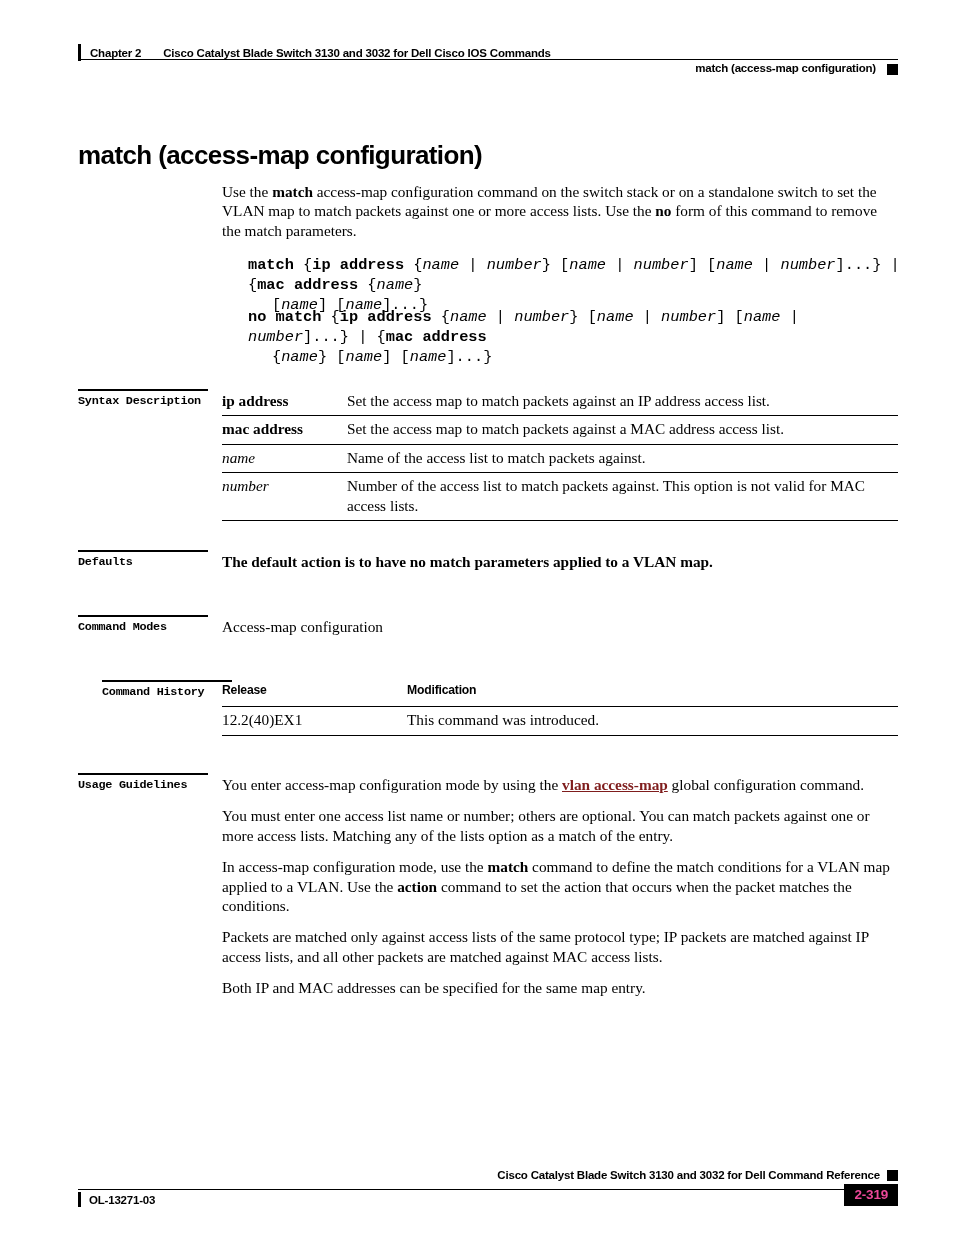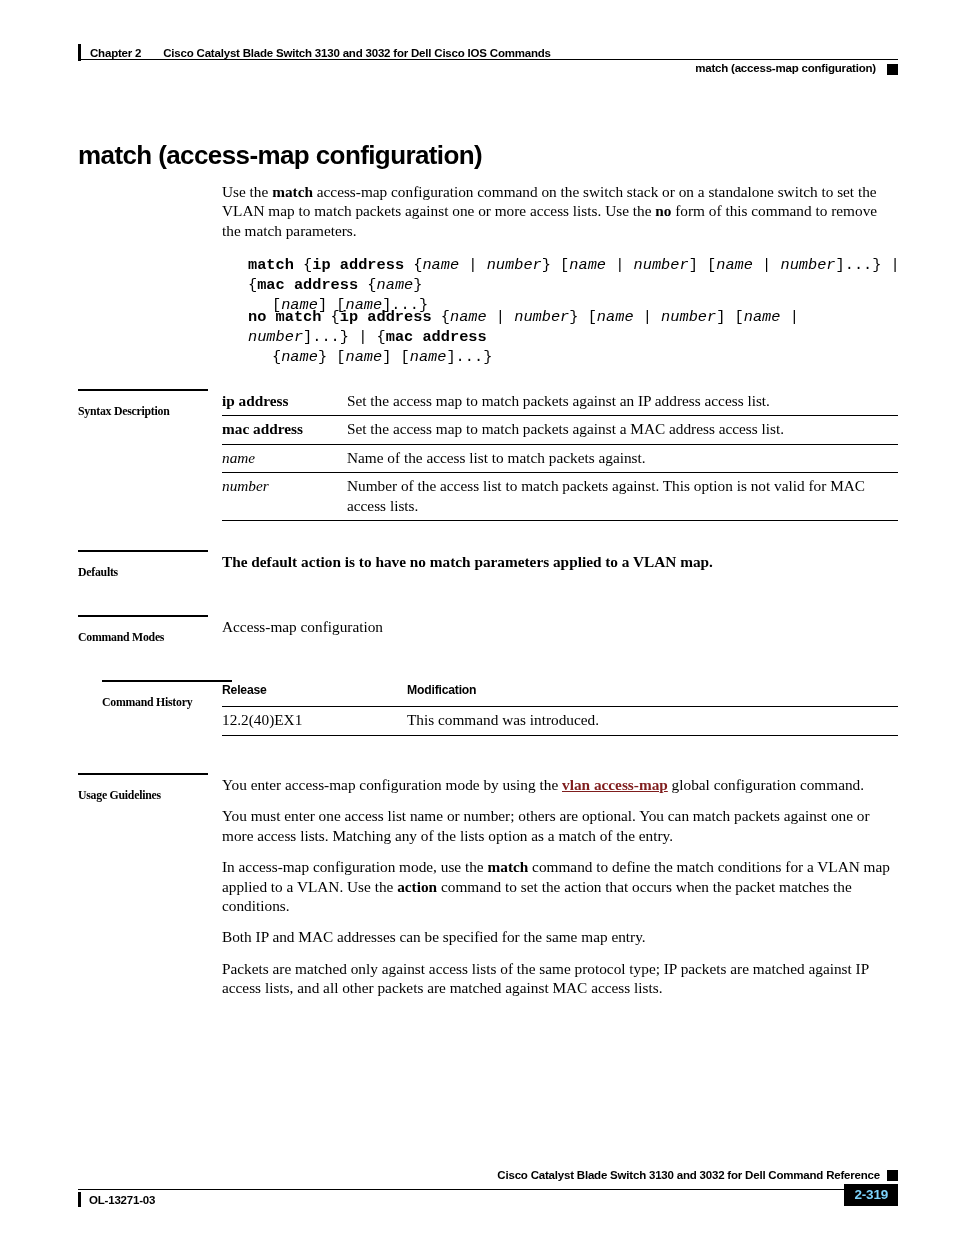--- a/index.html
+++ b/index.html
@@ -94,25 +94,25 @@
     font-size: 26px;
     letter-spacing: -0.6px;
     white-space: nowrap;
   }
 
   
   .label-col {
     position: absolute;
     left: 78px;
     width: 135px;
-    font-family: Liberation Serif, serif;
+    font-family: Liberation Mono, monospace;
     font-weight: bold;
     font-size: 11.8px;
     letter-spacing: -0.25px;
-    padding-top: 15px;
+    padding-top: 5px;
     white-space: nowrap;
   }
   .label-col::before {
     content: "";
     position: absolute;
     left: 0;
     top: 0;
     width: 130px;
     height: 1.6px;
     background: #000;
@@ -229,21 +229,21 @@
     font-weight: bold;
     font-size: 11.5px;
     letter-spacing: -0.2px;
     white-space: nowrap;
   }
   .ftr-pagebox {
     position: absolute;
     right: 56px;
     top: 1172px;
     background: #000;
-    color: #7dd3fc;
+    color: #ec4899;
     font-family: "Liberation Sans", "DejaVu Sans", sans-serif;
     font-weight: bold;
     font-size: 13.5px;
     letter-spacing: -0.2px;
     padding: 3px 10px 4px 10px;
     line-height: 15px;
   }
 </style>
 </head>
 <body>
@@ -321,22 +321,22 @@
         <td>This command was introduced.</td>
       </tr>
     </tbody>
   </table>
 
   <div class="label-col" style="top:761px;">Usage Guidelines</div>
   <div class="body-col" style="top:763px;">
     <p><span>You enter access-map configuration mode by using the </span><a class="link" href="#">vlan access-map</a><span> global configuration command.</span></p>
     <p>You must enter one access list name or number; others are optional. You can match packets against one or more access lists. Matching any of the lists option as a match of the entry.</p>
     <p><span>In access-map configuration mode, use the </span><b>match</b><span> command to define the match conditions for a VLAN map applied to a VLAN. Use the </span><b>action</b><span> command to set the action that occurs when the packet matches the conditions.</span></p>
+    <p>Packets are matched only against access lists of the same protocol type; IP packets are matched against IP access lists, and all other packets are matched against MAC access lists.</p>
     <p>Both IP and MAC addresses can be specified for the same map entry.</p>
-    <p>Packets are matched only against access lists of the same protocol type; IP packets are matched against IP access lists, and all other packets are matched against MAC access lists.</p>
   </div>
 
   <div class="ftr-title">Cisco Catalyst Blade Switch 3130 and 3032 for Dell Command Reference</div>
   <div class="ftr-square"></div>
   <div class="ftr-rule"></div>
   <div class="ftr-left-row">
     <div class="ftr-bar"></div>
     <span class="ftr-docnum">OL-13271-03</span>
   </div>
   <div class="ftr-pagebox">2-319</div>

